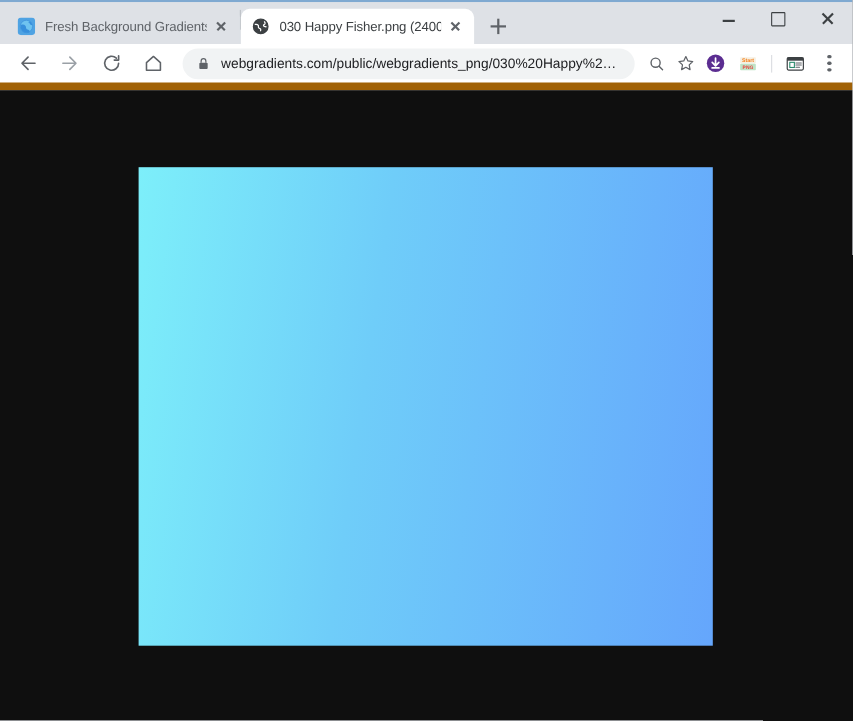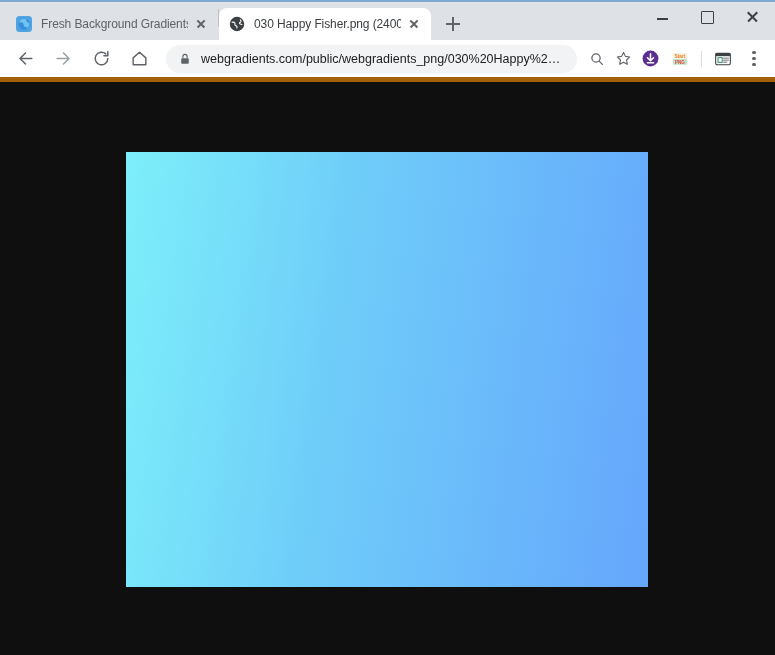--- a/index.html
+++ b/index.html
@@ -130,21 +130,21 @@
   .wc-close::before { transform: rotate(45deg); }
   .wc-close::after  { transform: rotate(-45deg); }
 
   
   .toolbar {
     height: 42px;
     background: #FFFFFF;
     display: flex;
     align-items: center;
     padding: 0 8px 0 6px;
-    border-bottom: 5px solid #a16207;
+    border-bottom: 7px solid #a16207;
     flex: 0 0 42px;
   }
   .navbtn {
     width: 30px; height: 30px;
     margin: 0 4px;
     display: flex; align-items: center; justify-content: center;
     border-radius: 50%;
     flex: 0 0 30px;
   }
   .navbtn svg { display: block; }

